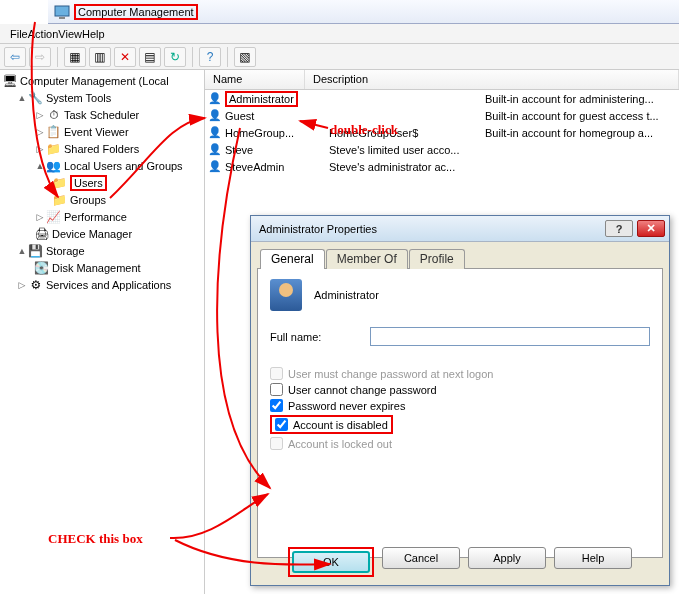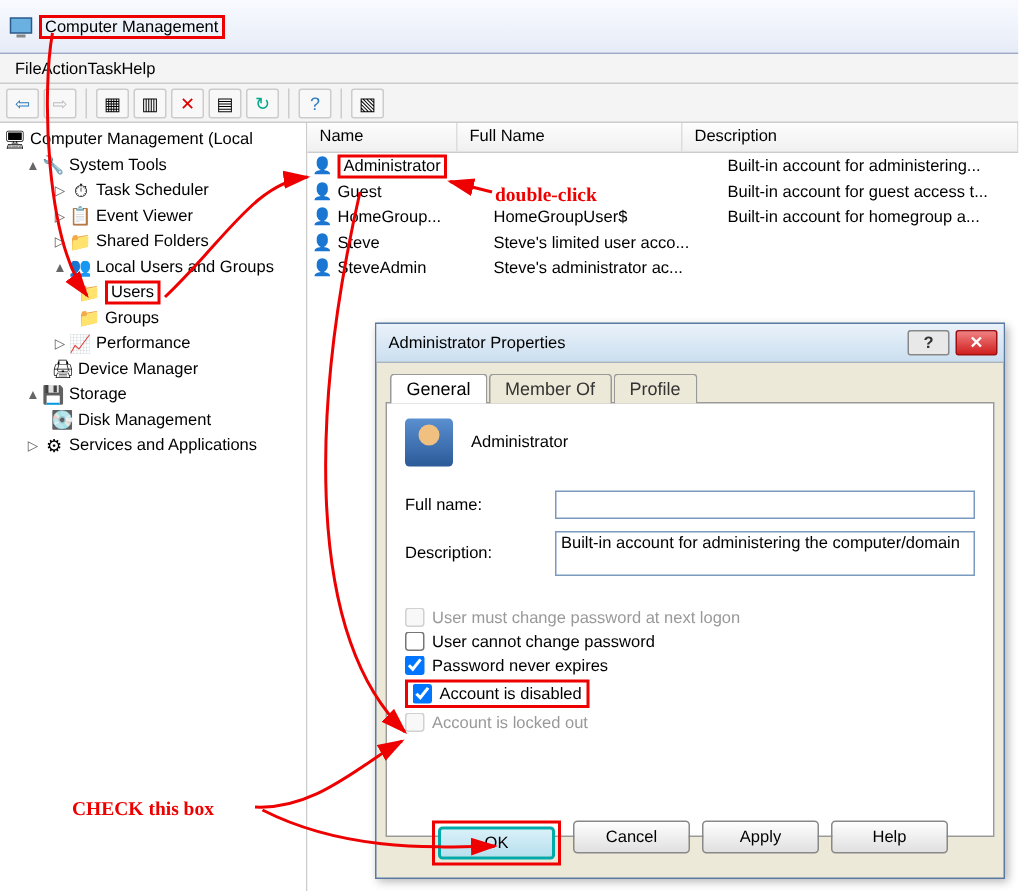--- a/index.html
+++ b/index.html
@@ -1,19 +1,19 @@
 <!DOCTYPE html>
 <html><head>
 <meta charset="utf-8">
 <style>
 * { box-sizing: border-box; margin: 0; padding: 0; font-family: "Segoe UI", Tahoma, sans-serif; font-size: 11px; }
 body { width: 679px; height: 594px; background: #fff; position: relative; overflow: hidden; }
 
 
-.titlebar { height: 36px; background: linear-gradient(#f8faff,#e6ecf7); border-bottom: 1px solid #9faac8; display: flex; align-items: center; padding-left: 6px; color: #000; }
+.titlebar { height: 24px; background: linear-gradient(#f8faff,#e6ecf7); border-bottom: 1px solid #9faac8; display: flex; align-items: center; padding-left: 6px; color: #000; margin-left: 48px; }
 .titlebar .icon { width: 16px; height: 16px; margin-right: 4px; }
 .boxed-red { border: 2px solid #e00; padding: 0 2px; }
 
 
 .menubar { height: 20px; display: flex; align-items: center; gap: 0; padding-left: 10px; border-bottom: 1px solid #ccc; background: #f4f4f4; }
 .menubar span { color: #000; }
 
 
 .toolbar { height: 26px; display: flex; align-items: center; gap: 3px; padding-left: 4px; border-bottom: 1px solid #ccc; background: #f4f4f4; }
 .tbtn { width: 22px; height: 20px; border: 1px solid #ccc; background: #f8f8f8; display: flex; align-items: center; justify-content: center; border-radius: 2px; font-size: 12px;}
@@ -79,21 +79,21 @@
         <rect x="1" y="2" width="14" height="10" fill="#6ab0e0" stroke="#2a5a8a"></rect>
         <rect x="5" y="13" width="6" height="2" fill="#888"></rect>
       </svg>
   </span>
   <span class="boxed-red">Computer Management</span>
 </div>
 
 <div class="menubar">
   <span>File</span>
   <span>Action</span>
-  <span>Task</span>
+  <span>View</span>
   <span>Help</span>
 </div>
 
 <div class="toolbar">
   <div class="tbtn" style="color:#2a7ac0">⇦</div>
   <div class="tbtn" style="color:#bbb">⇨</div>
   <div class="tsep"></div>
   <div class="tbtn">▦</div>
   <div class="tbtn">▥</div>
   <div class="tbtn" style="color:#d00">✕</div>
@@ -166,21 +166,20 @@
     <div class="tree-item ind1">
         <span class="tw">▷</span>
         <span class="ic">⚙</span>
         <span>Services and Applications</span>
       </div>
   </div>
 
   <div class="listpane">
     <div class="list-header">
       <div class="col-name">Name</div>
-      <div class="col-full">Full Name</div>
       <div class="col-desc">Description</div>
     </div>
     <div class="list-row">
       <span class="ic">👤</span>
       <span class="c1"><span class="boxed-red">Administrator</span></span>
       <span class="c2"></span>
       <span class="c3">Built-in account for administering...</span>
     </div>
     <div class="list-row">
       <span class="ic">👤</span>
@@ -225,24 +224,20 @@
     </div>
     <div class="tabpanel">
       <div class="usrrow">
         <div class="bigic"></div>
         <span>Administrator</span>
       </div>
       <div class="fieldrow">
         <label>Full name:</label>
         <input class="inp" value="" style="">
       </div>
-      <div class="fieldrow">
-        <label>Description:</label>
-        <div class="inp multi">Built-in account for administering the computer/domain</div>
-      </div>
       <div style="height:10px"></div>
       <div class="chkrow dis">
         <input type="checkbox" disabled="" style="">
         <span>User must change password at next logon</span>
       </div>
       <div class="chkrow">
         <input type="checkbox" style="">
         <span>User cannot change password</span>
       </div>
       <div class="chkrow">

